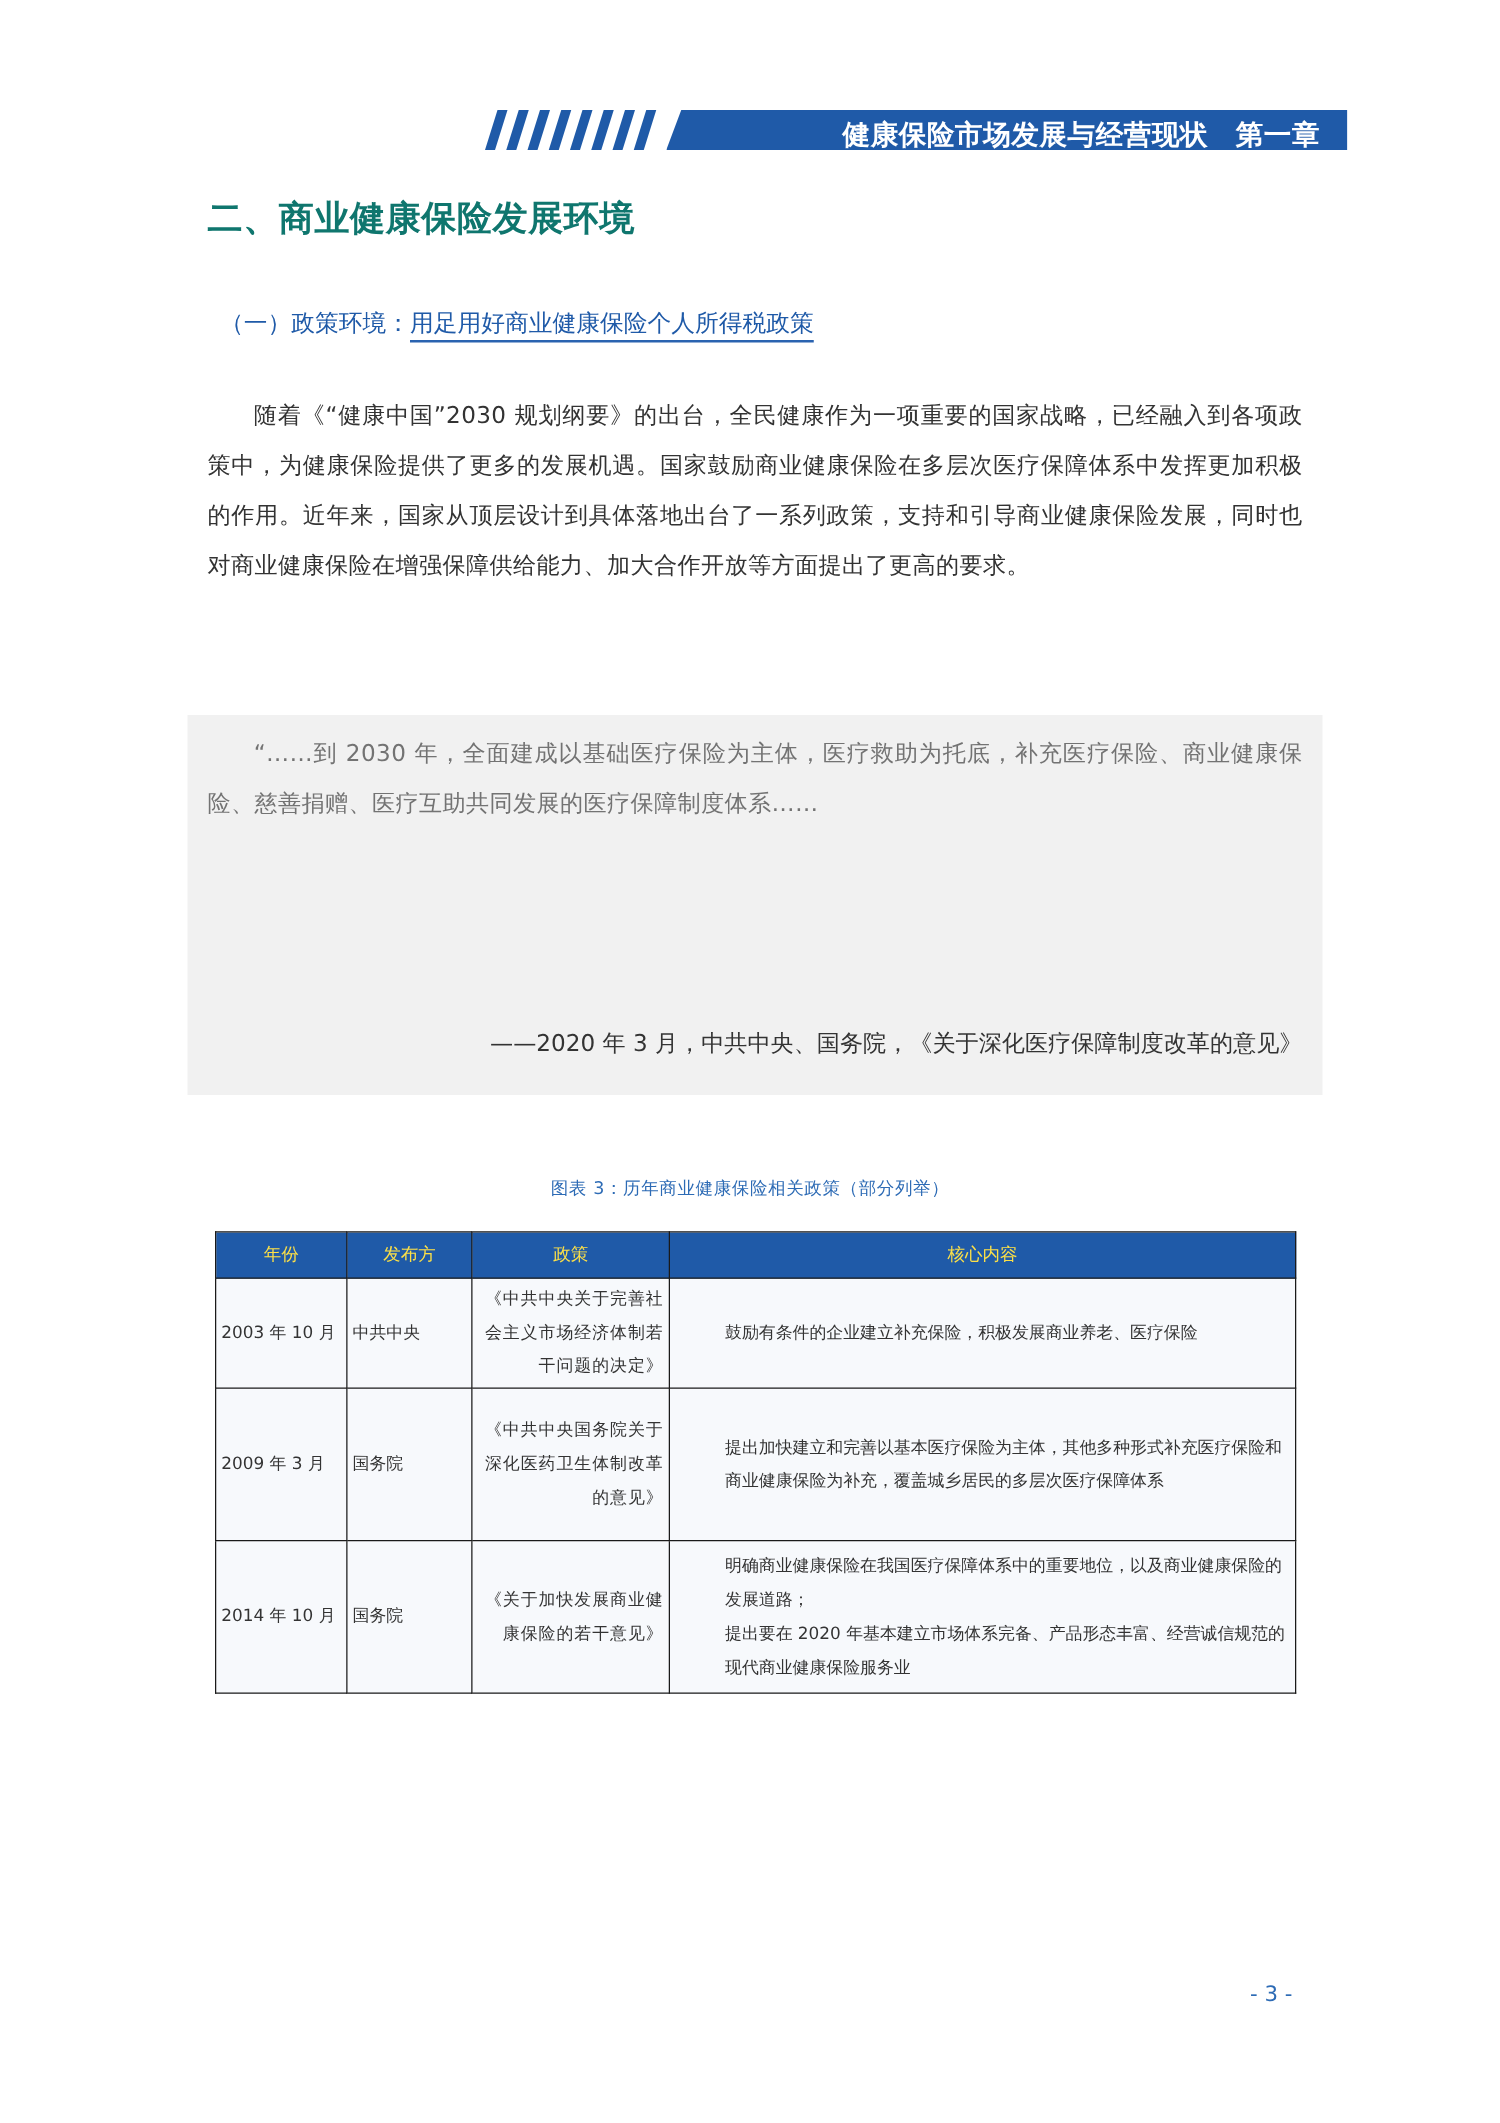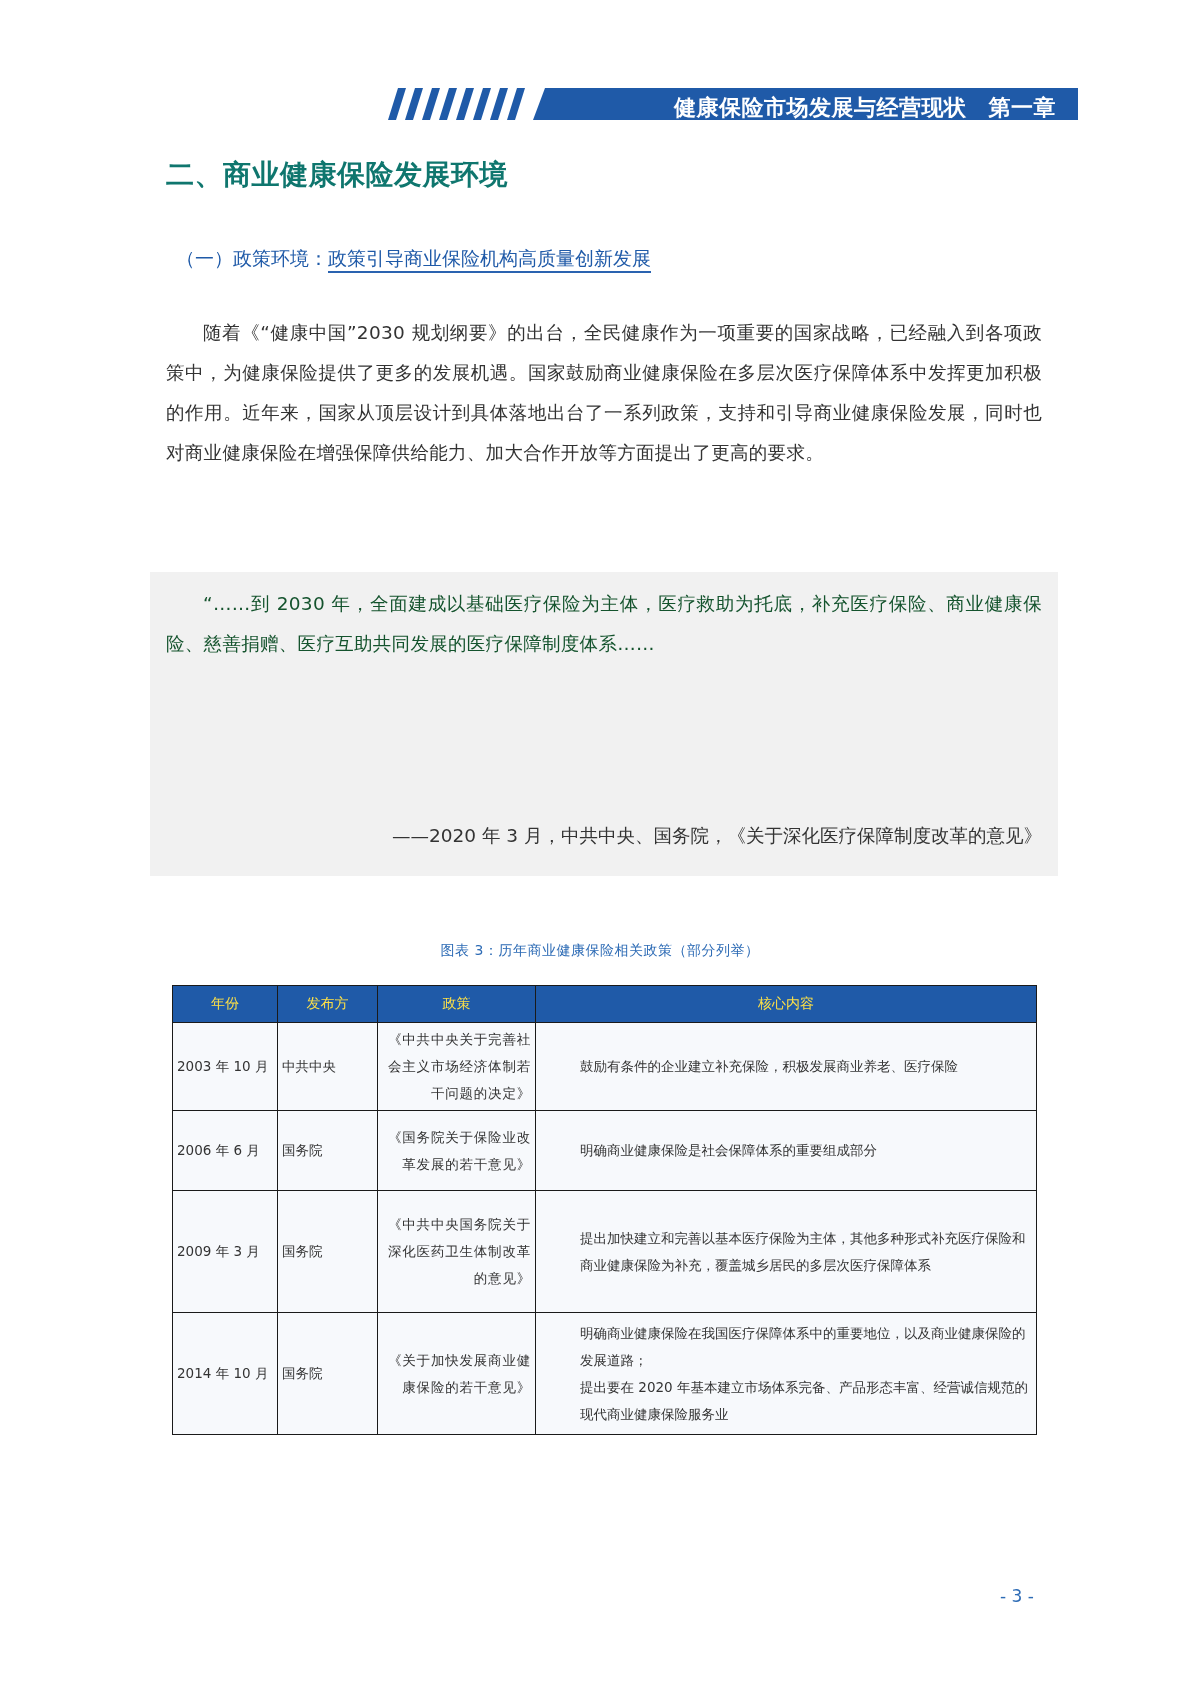--- a/index.html
+++ b/index.html
@@ -36,21 +36,21 @@
     font-size: 18.5px; line-height: 40px; color: #333; text-indent: 2em;
     text-align: justify; letter-spacing: 0.3px;
   }
 
   .quote-box {
     position: absolute; left: 150px; top: 572px; width: 908px; height: 304px;
     background: #f1f1f1;
   }
   .quote-p {
     position: absolute; left: 16px; width: 876px; font-size: 18.5px; line-height: 40px;
-    color: #14532d; text-indent: 2em; text-align: justify; letter-spacing: 0.3px;
+    color: #737373; text-indent: 2em; text-align: justify; letter-spacing: 0.3px;
   }
   .quote-p1 { top: 12px; }
   .quote-p2 { top: 108px; }
   .quote-src {
     position: absolute; right: 16px; top: 244px; font-size: 18.5px; line-height: 40px;
     color: #333; white-space: nowrap;
   }
 
   .caption {
     position: absolute; left: 0; width: 1200px; top: 942px; text-align: center;
@@ -98,21 +98,21 @@
   <div class="header-bar">
     <div class="header-text">
       <span>健康保险市场发展与经营现状</span><span class="chap">第一章</span>
     </div>
   </div>
 </div>
 
 <div class="h2">二、商业健康保险发展环境</div>
 
 <div class="h3">
-  <span>（一）政策环境：</span><span class="ul">政策引导商业保险机构高质量创新发展</span>
+  <span>（一）政策环境：</span><span class="ul">用足用好商业健康保险个人所得税政策</span>
 </div>
 
 <div class="para">随着《“健康中国”2030 规划纲要》的出台，全民健康作为一项重要的国家战略，已经融入到各项政策中，为健康保险提供了更多的发展机遇。国家鼓励商业健康保险在多层次医疗保障体系中发挥更加积极的作用。近年来，国家从顶层设计到具体落地出台了一系列政策，支持和引导商业健康保险发展，同时也对商业健康保险在增强保障供给能力、加大合作开放等方面提出了更高的要求。</div>
 
 <div class="quote-box">
   <div class="quote-p quote-p1">“……到 2030 年，全面建成以基础医疗保险为主体，医疗救助为托底，补充医疗保险、商业健康保险、慈善捐赠、医疗互助共同发展的医疗保障制度体系……</div>
   <div class="quote-src">——2020 年 3 月，中共中央、国务院，《关于深化医疗保障制度改革的意见》</div>
 </div>
 
 <div class="caption">图表 3：历年商业健康保险相关政策（部分列举）</div>
@@ -134,28 +134,20 @@
   </thead>
   <tbody>
     <tr style="height:88px">
       <td class="c-year">2003 年 10 月</td>
       <td class="c-pub">中共中央</td>
       <td class="c-policy">《中共中央关于完善社会主义市场经济体制若干问题的决定》</td>
       <td class="c-core">
         <span class="ln">鼓励有条件的企业建立补充保险，积极发展商业养老、医疗保险</span>
       </td>
     </tr>
-    <tr style="height:80px">
-      <td class="c-year">2006 年 6 月</td>
-      <td class="c-pub">国务院</td>
-      <td class="c-policy">《国务院关于保险业改革发展的若干意见》</td>
-      <td class="c-core">
-        <span class="ln">明确商业健康保险是社会保障体系的重要组成部分</span>
-      </td>
-    </tr>
     <tr style="height:122px">
       <td class="c-year">2009 年 3 月</td>
       <td class="c-pub">国务院</td>
       <td class="c-policy">《中共中央国务院关于深化医药卫生体制改革的意见》</td>
       <td class="c-core">
         <span class="ln">提出加快建立和完善以基本医疗保险为主体，其他多种形式补充医疗保险和商业健康保险为补充，覆盖城乡居民的多层次医疗保障体系</span>
       </td>
     </tr>
     <tr style="height:122px">
       <td class="c-year">2014 年 10 月</td>

